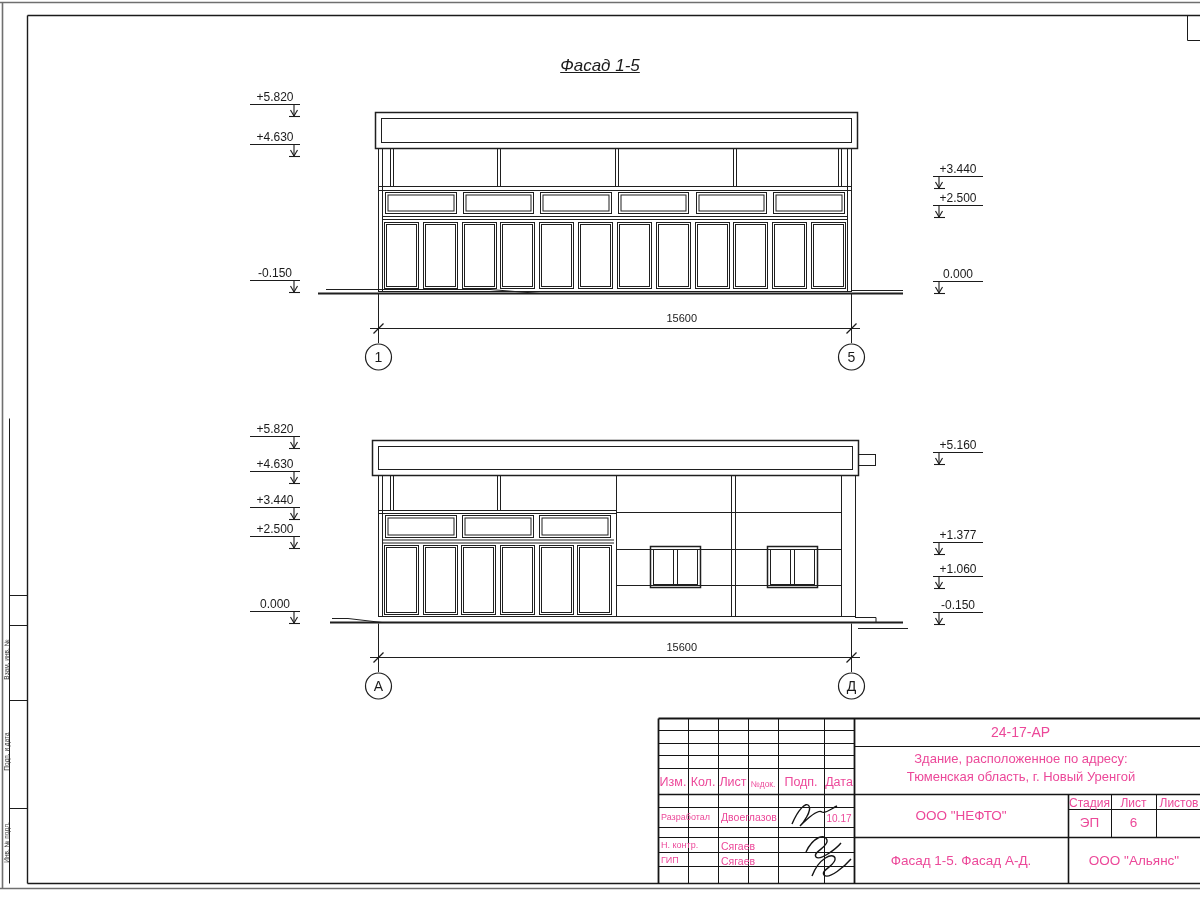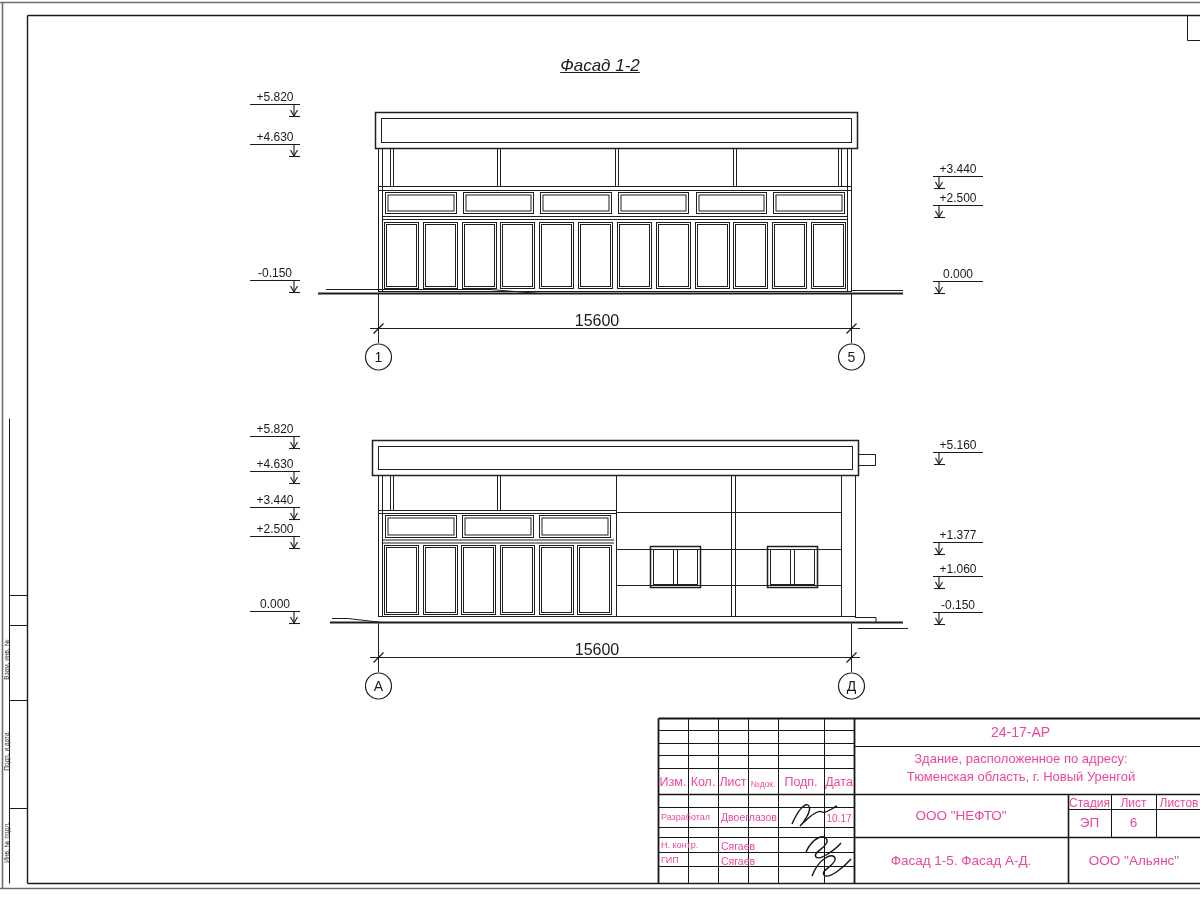--- a/index.html
+++ b/index.html
@@ -11,21 +11,21 @@
   .t { position:absolute; color:#ec4899; line-height:1.2; white-space:nowrap; }
   .c { text-align:center; }
   .elev {
     position:absolute; width:50px; text-align:center; font-size:12px;
     height:14px; line-height:14px; border-bottom:1.2px solid #1b1b1b; color:#1b1b1b;
   }
   .ftitle {
     position:absolute; left:460px; width:280px; text-align:center;
     font-size:17px; font-style:italic; text-decoration:underline; color:#1b1b1b;
   }
-  .dim { position:absolute; left:497px; width:200px; text-align:center; font-size:16px; }
+  .dim { position:absolute; left:497px; width:200px; text-align:right; font-size:11px; }
   .axis { position:absolute; width:29px; text-align:center; font-size:14px; }
   .rot {
     position:absolute; left:-27px; width:66px; text-align:center; font-size:6.5px;
     transform:rotate(-90deg); color:#3a3a3a;
   }
 </style>
 </head>
 <body>
 
 <div id="sheet">
@@ -267,21 +267,21 @@
     </g>
   </g>
 
   <g stroke="#141414" stroke-width="1.4" fill="none">
     <path d="M792 824 C798 810 806 801 809 806 C812 811 803 823 800 826 C809 817 818 809 822 812 C825 814 831 809 837 806"></path>
     <path d="M806 852 C813 837 825 833 827 840 C829 847 812 852 816 857 C820 861 836 849 841 843"></path>
     <path d="M812 876 C819 858 833 852 835 858 C837 865 820 870 824 875 C829 880 845 866 851 859"></path>
   </g>
 </svg>
 
-<div class="ftitle" style="top:56px">Фасад 1-2</div>
+<div class="ftitle" style="top:56px">Фасад 1-5</div>
 
 <div class="elev" style="left:250px; top:90px">+5.820</div>
 <div class="elev" style="left:250px; top:130px">+4.630</div>
 <div class="elev" style="left:250px; top:266px">-0.150</div>
 <div class="elev" style="left:933px; top:162px">+3.440</div>
 <div class="elev" style="left:933px; top:191px">+2.500</div>
 <div class="elev" style="left:933px; top:267px">0.000</div>
 
 <div class="elev" style="left:250px; top:422px">+5.820</div>
 <div class="elev" style="left:250px; top:457px">+4.630</div>

